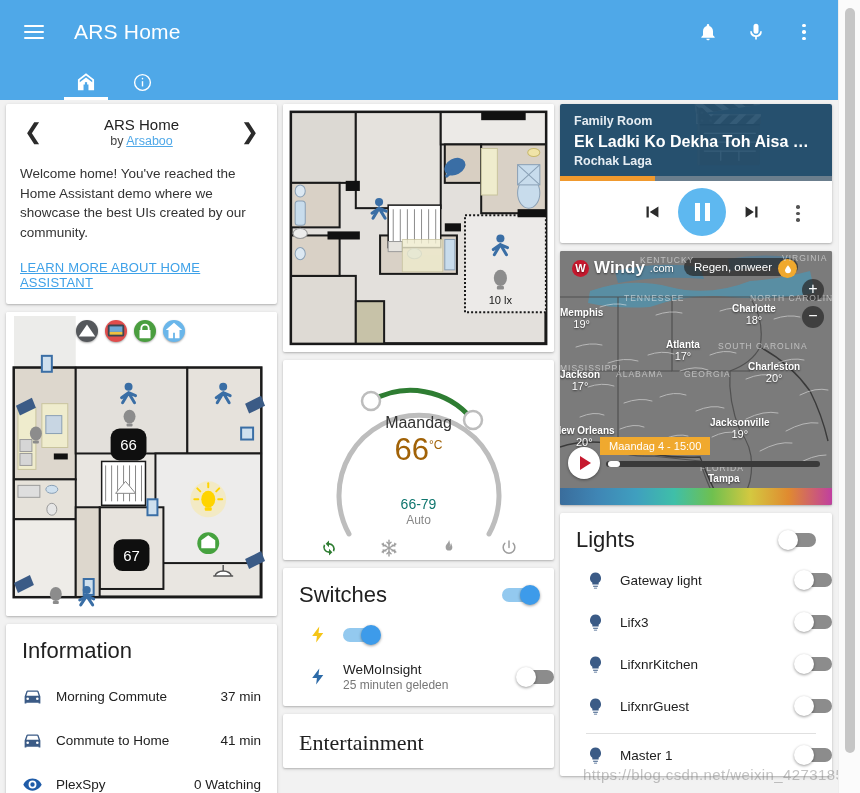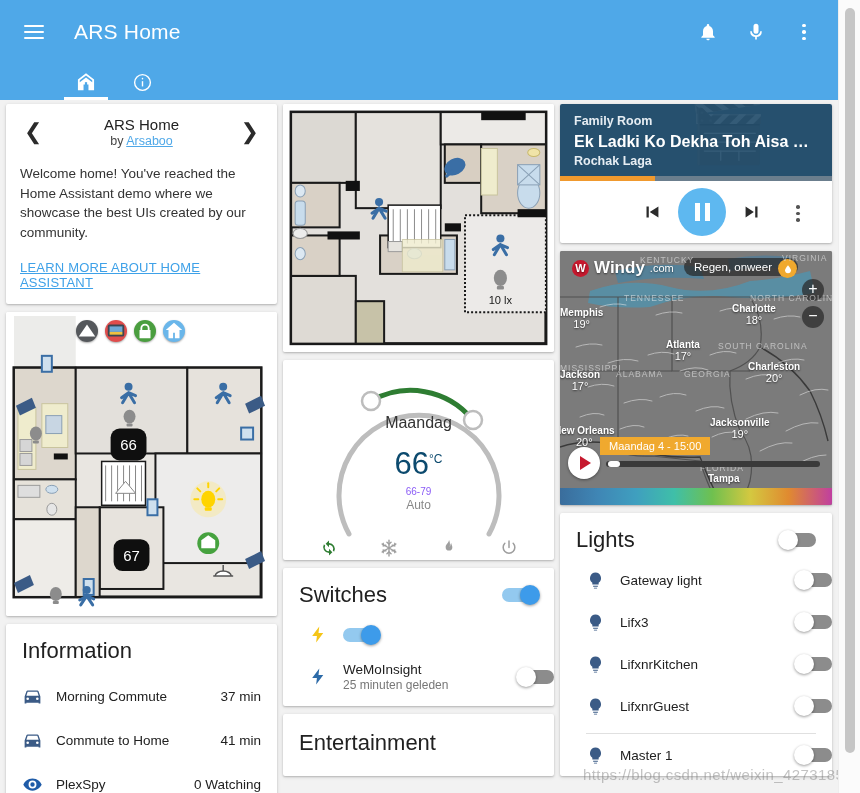--- a/index.html
+++ b/index.html
@@ -95,23 +95,23 @@
   .info-val { color: #212121; font-size: 13.5px; }
 
   
   .thermo { padding: 14px 0 6px; position: relative; height: 200px; }
   .dial { position: relative; width: 220px; height: 165px; margin: 0 auto; }
   .dial svg { position: absolute; inset: 0; }
   .dial-txt {
     position: absolute; top: 40px; left: 0; right: 0; text-align: center;
   }
   .dial-name { font-size: 16px; color: #333; }
-  .dial-temp { font-size: 31px; color: #0c4a6e; margin-top: 14px; font-weight: 400; }
+  .dial-temp { font-size: 31px; color: #a16207; font-weight: 400; }
   .dial-temp sup { font-size: 12px; vertical-align: super; }
-  .dial-range { font-size: 10px; color: #8b5cf6; margin-top: 4px; }
+  .dial-range { font-size: 14px; color: #0f766e; margin-top: 28px; }
   .dial-mode { font-size: 12px; color: #888; margin-top: 1px; }
   .modes { display: flex; justify-content: center; gap: 34px; margin-top: -4px; }
   .mode { width: 26px; height: 26px; display: flex; align-items: center; justify-content: center; cursor: pointer; }
 
   
   .list-head {
     display: flex; align-items: center; justify-content: space-between;
     padding: 14px 16px 6px;
   }
   .row {
@@ -204,21 +204,21 @@
     position: absolute; left: 40px; bottom: 50px; background: #f0a92e; color: #fff;
     font-size: 11px; padding: 3px 9px; border-radius: 0; white-space: nowrap;
   }
   .w-legend { position: absolute; left: 0; right: 0; bottom: 0; height: 17px; display: flex; }
   .w-legend span {
     flex: 1; color: #fff; font-size: 9.5px; text-align: center; line-height: 17px;
   }
   .w-legend-bg { position: absolute; inset: 0; }
 
   
-  .entertainment { padding: 16px 16px 20px; }
+  .entertainment { padding: 16px 16px 12px; font-family: Liberation Serif, serif; }
 
   
   .scrollbar {
     position: absolute; top: 0; right: 0; width: 22px; height: 793px; background: #fbfbfb;
     border-left: 1px solid #eee;
   }
   .scrollbar .thumb {
     position: absolute; top: 8px; left: 6px; width: 10px; height: 745px;
     background: #c6c6c6; border-radius: 5px;
   }

